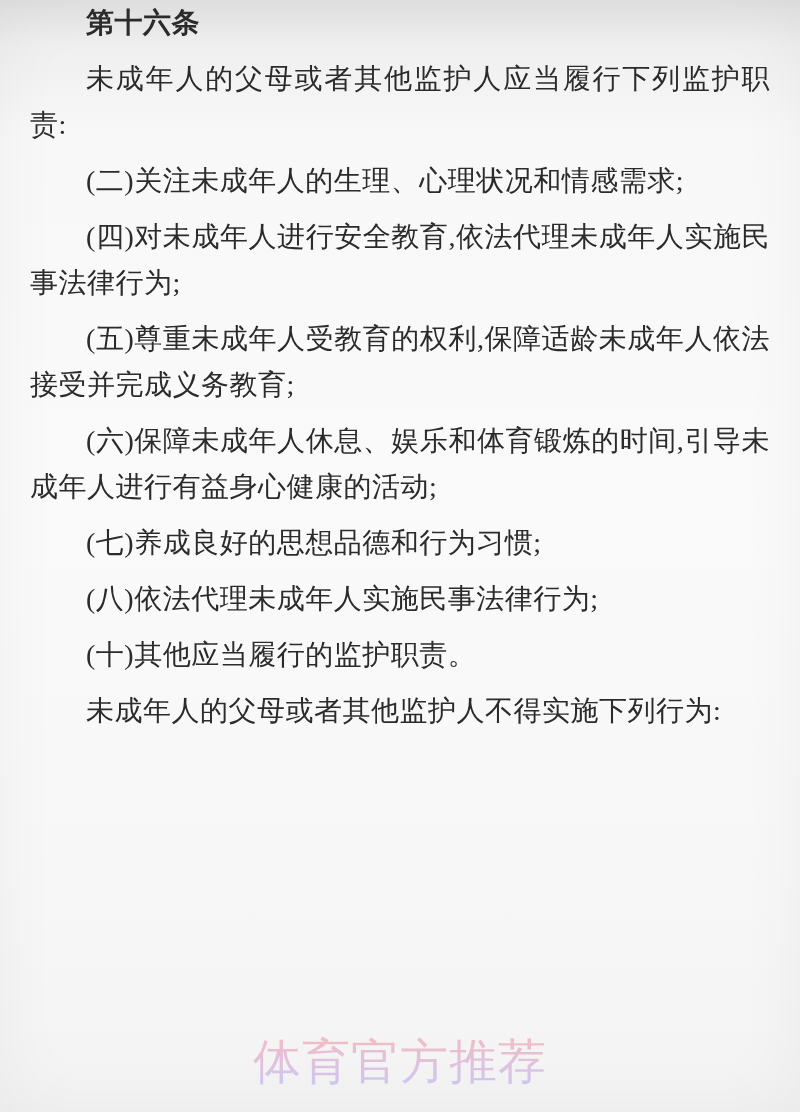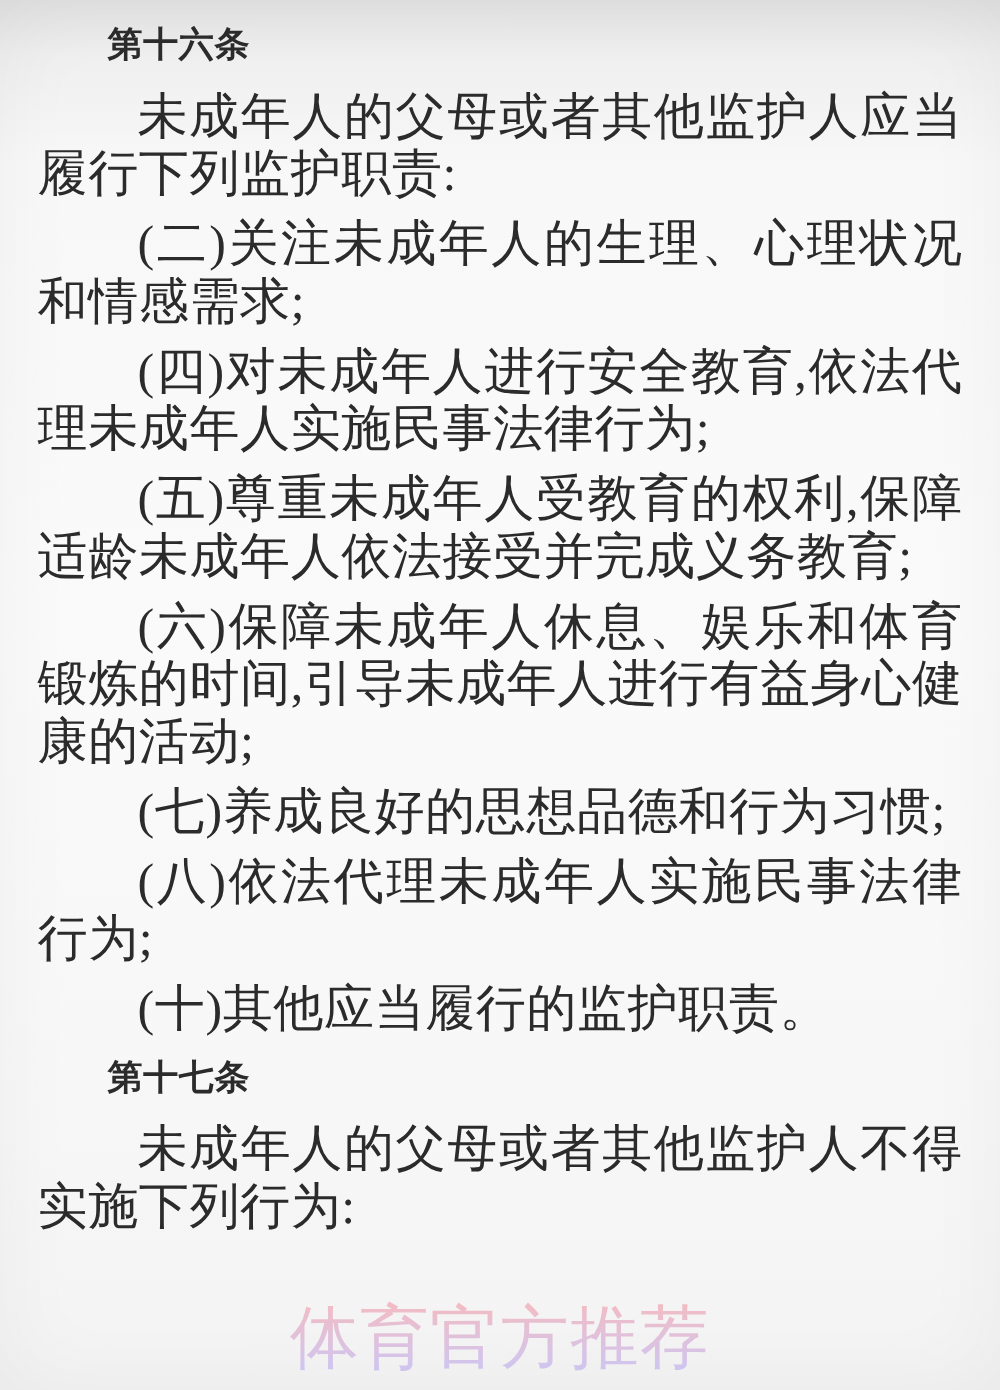--- a/index.html
+++ b/index.html
@@ -18,42 +18,42 @@
         #f8f8f8 12%,
         #fafafa 45%,
         #f7f7f7 80%,
         #f3f3f3 100%);
     box-shadow: inset 0 0 70px rgba(0,0,0,0.045);
     font-family: "Liberation Serif", "DejaVu Serif", serif;
     color: #2b2b2b;
   }
   .content {
     position: relative;
-    padding: 14px 30px 0 30px;
+    padding: 0 30px 0 30px;
     z-index: 1;
   }
   .content p {
     margin: 0 0 10px 0;
-    font-size: 40px;
+    font-size: 28px;
     line-height: 46px;
     text-indent: 2em;
     text-align: justify;
     letter-spacing: 0.5px;
   }
   .content p.heading {
     font-weight: bold;
     font-size: 28px;
   }
   .watermark {
     position: absolute;
     left: 50%;
     transform: translateX(-50%);
-    bottom: 4px;
+    bottom: 18px;
     z-index: 2;
-    font-size: 55px;
+    font-size: 48px;
     letter-spacing: 1px;
     white-space: nowrap;
     font-weight: normal;
     background: linear-gradient(180deg, var(--wm-top, #f0a8b4) 15%, var(--wm-bottom, #c5b5ee) 80%);
     -webkit-background-clip: text;
     background-clip: text;
     color: transparent;
     opacity: 0.72;
     pointer-events: none;
   }
@@ -65,17 +65,16 @@
   <div class="content">
       <p class="heading">第十六条</p>
       <p class="paragraph">未成年人的父母或者其他监护人应当履行下列监护职责:</p>
       <p class="item">(二)关注未成年人的生理、心理状况和情感需求;</p>
       <p class="item">(四)对未成年人进行安全教育,依法代理未成年人实施民事法律行为;</p>
       <p class="item">(五)尊重未成年人受教育的权利,保障适龄未成年人依法接受并完成义务教育;</p>
       <p class="item">(六)保障未成年人休息、娱乐和体育锻炼的时间,引导未成年人进行有益身心健康的活动;</p>
       <p class="item">(七)养成良好的思想品德和行为习惯;</p>
       <p class="item">(八)依法代理未成年人实施民事法律行为;</p>
       <p class="item">(十)其他应当履行的监护职责。</p>
-      <p class="heading">第十七条</p>
       <p class="paragraph">未成年人的父母或者其他监护人不得实施下列行为:</p>
     </div>
   <div class="watermark">体育官方推荐</div>
 </div>
 
 </body></html>

